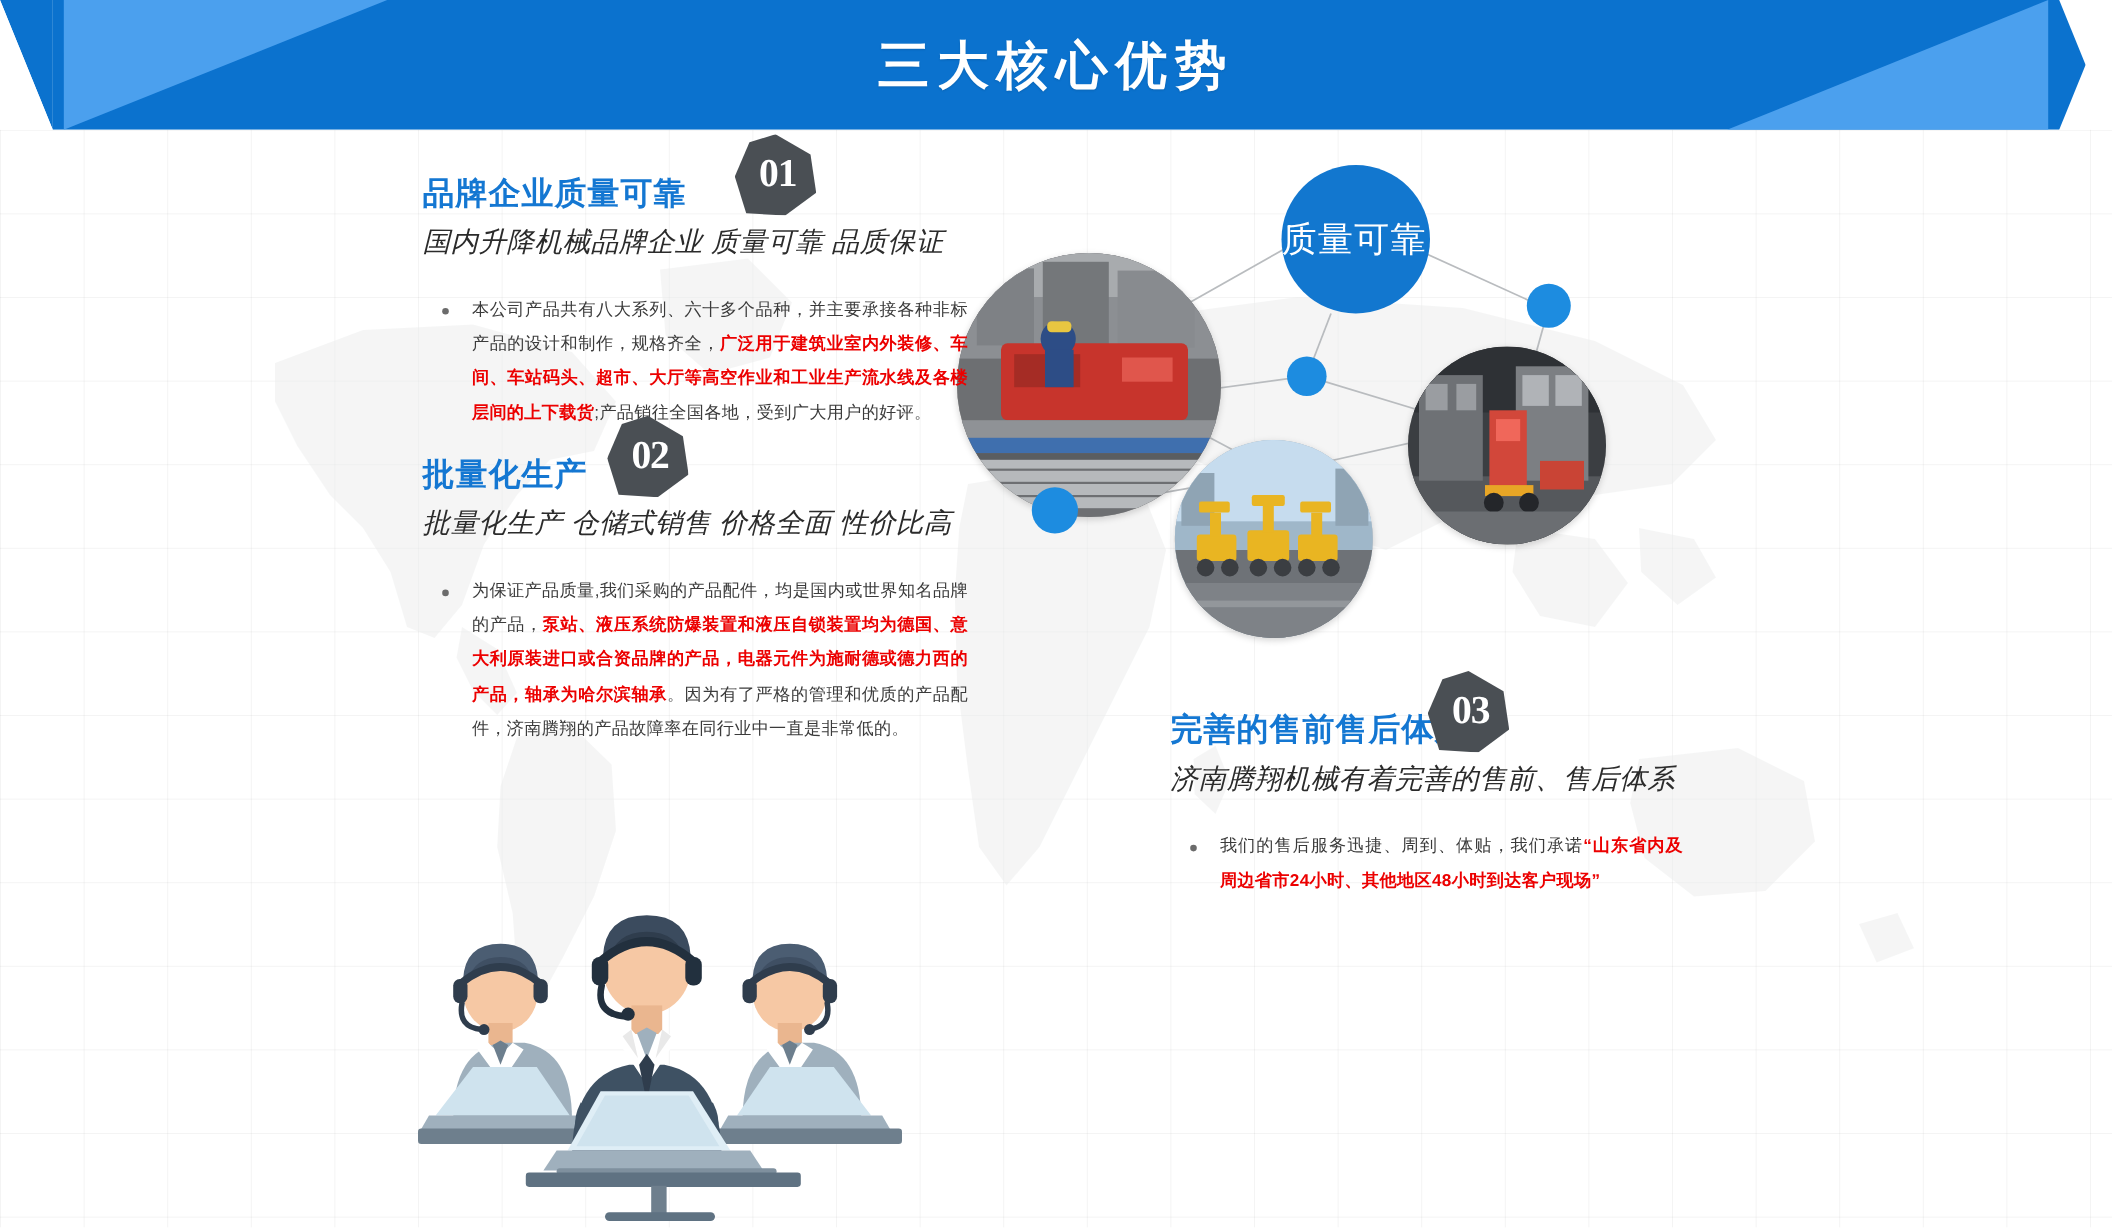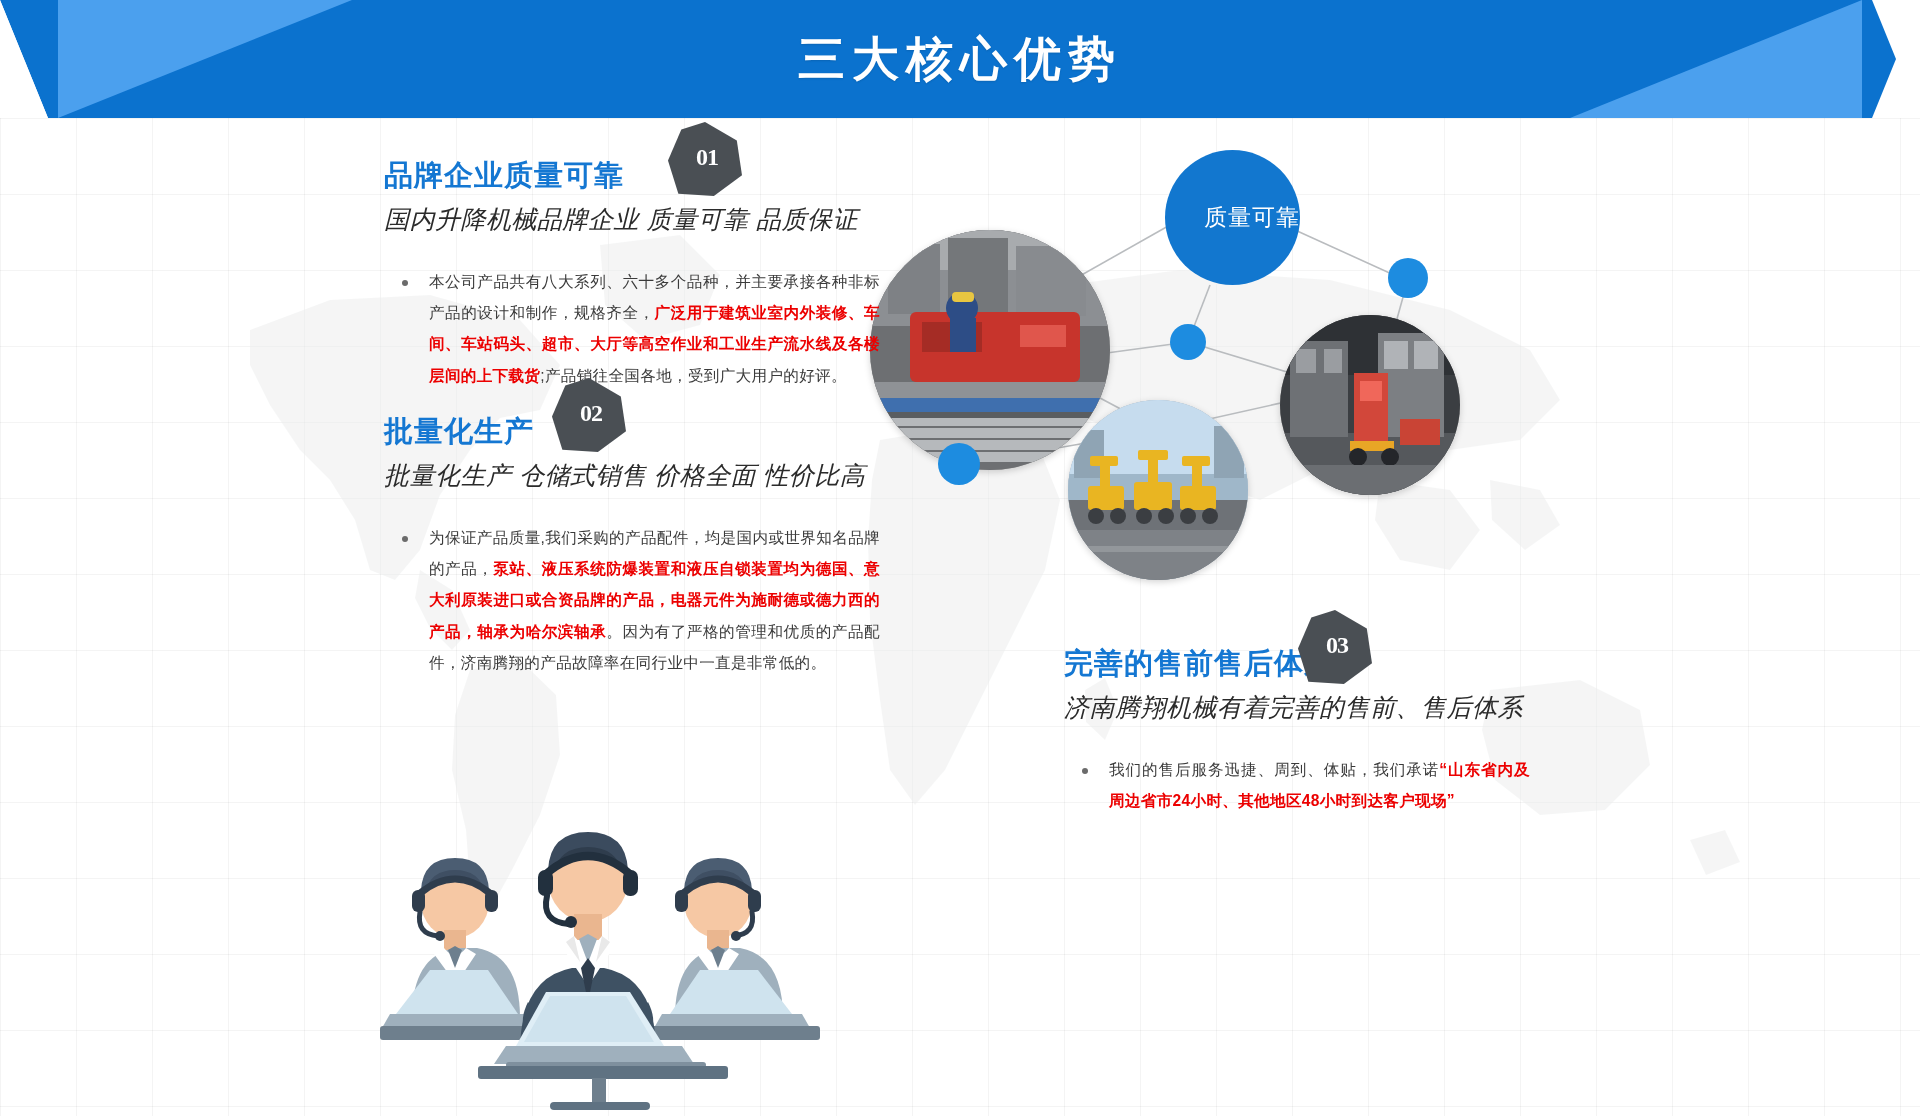--- a/index.html
+++ b/index.html
@@ -55,21 +55,21 @@
     white-space:nowrap;
   }
   .badge{
     position:absolute; top:-18px;
     width:74px; height:74px;
     background:#4a4f54;
     clip-path: polygon(50% 0%, 93% 25%, 100% 72%, 62% 100%, 14% 97%, 0% 52%, 18% 10%);
     display:flex; align-items:center; justify-content:center;
   }
   .badge span{
-    color:#fff; font-size:24px; font-weight:bold; letter-spacing:-1px;
+    color:#fff; font-size:36px; font-weight:bold; letter-spacing:-1px;
     transform:translate(2px,-2px);
   }
   #sec-01 .badge{ left:288px; }
   #sec-02 .badge{ left:172px; }
   #sec-03 .badge{ left:238px; }
 
   .sub-title{
     margin-top:7px; margin-left:4px;
     font-size:25px; color:#2b2b2b; letter-spacing:.5px; white-space:nowrap;font-style:italic;
   }
@@ -92,22 +92,22 @@
 
   .photo{
     position:absolute; border-radius:50%; overflow:hidden;
     background:#999; box-shadow:0 2px 7px rgba(0,0,0,.18);
   }
   .photo .inner{ position:absolute; inset:0; }
 
   .blue-circle{
     position:absolute; left:305px; top:20px; width:135px; height:135px;
     border-radius:50%; background:#1277cf;
-    display:flex; align-items:center; justify-content:flex-end;
-    color:#fff; font-size:23px; font-weight:500; letter-spacing:1px;
+    display:flex; align-items:center; justify-content:flex-start;
+    color:#fff; font-size:32px; font-weight:500; letter-spacing:1px;
   }
   .node{
     position:absolute; border-radius:50%; background:#1d8ce0;
   }
 
   
   .callcenter{ position:absolute; left:360px; top:790px; width:480px; height:320px; z-index:4; }
 </style>
 </head>
 <body>

